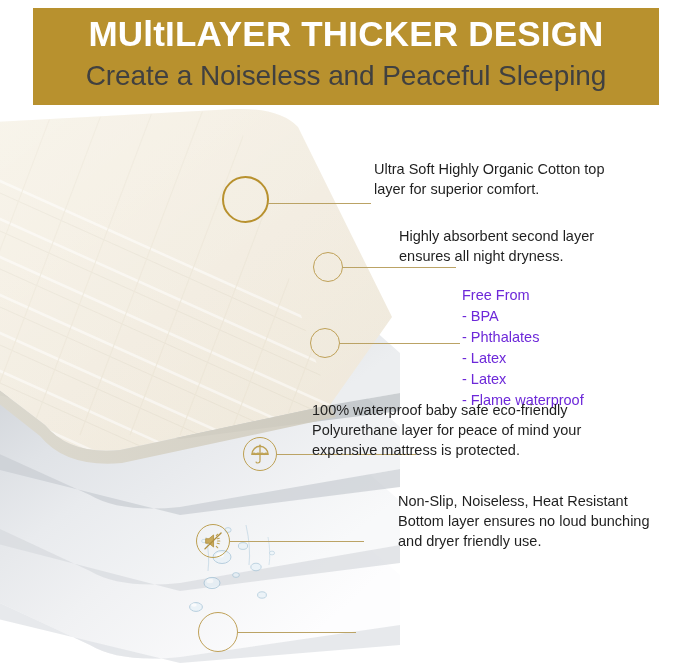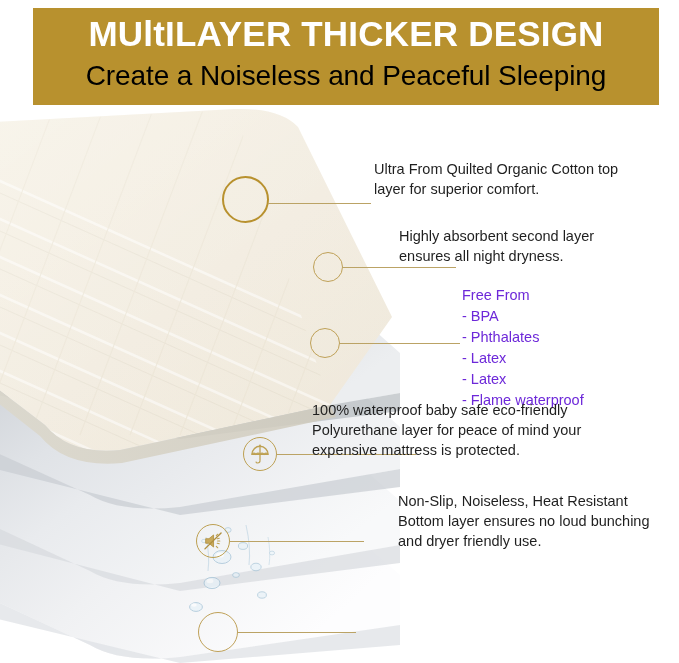--- a/index.html
+++ b/index.html
@@ -37,21 +37,21 @@
   }
   .banner-title {
     color: #ffffff;
     font-size: 35px;
     font-weight: bold;
     letter-spacing: 0.2px;
     line-height: 44px;
     white-space: nowrap;
   }
   .banner-sub {
-    color: #000000;
+    color: #404040;
     font-size: 28px;
     font-weight: normal;
     line-height: 40px;
     white-space: nowrap;
     letter-spacing: -0.1px;
   }
 
   
   .art {
     position: absolute;
@@ -235,21 +235,21 @@
         <path d="M246,420 q5,22 3,40" stroke="#b6d0e0" stroke-width="1.1" fill="none" opacity="0.8"></path>
         <path d="M268,432 q3,16 1,28" stroke="#b6d0e0" stroke-width="1" fill="none" opacity="0.7"></path>
         <ellipse cx="204" cy="436" rx="2.4" ry="1.7" fill="#eef6fb" stroke="#a8c6d9" stroke-width="0.7"></ellipse>
         <ellipse cx="272" cy="448" rx="2.6" ry="1.9" fill="#eef6fb" stroke="#a8c6d9" stroke-width="0.7"></ellipse>
       </g>
     </svg>
   </div>
 
   <div class="ring" style="left:222px; top:176px; width:47px; height:47px;"></div>
   <div class="leader" style="left:268px; top:203px; width:103px;"></div>
-  <div class="note" style="left:374px; top:159px; width:300px;">Ultra From Quilted Organic Cotton top
+  <div class="note" style="left:374px; top:159px; width:300px;">Ultra Soft Highly Organic Cotton top
 layer for superior comfort.</div>
 
   <div class="ring thin" style="left:313px; top:252px; width:30px; height:30px;"></div>
   <div class="leader" style="left:342px; top:267px; width:114px;"></div>
   <div class="note" style="left:374px; top:226px; width:300px;margin-left:25px;">Highly absorbent second layer
 ensures all night dryness.</div>
 
   <div class="ring thin" style="left:310px; top:328px; width:30px; height:30px;"></div>
   <div class="leader" style="left:339px; top:343px; width:121px;"></div>
   <div class="note-list" style="left:462px; top:285px; width:210px;">

